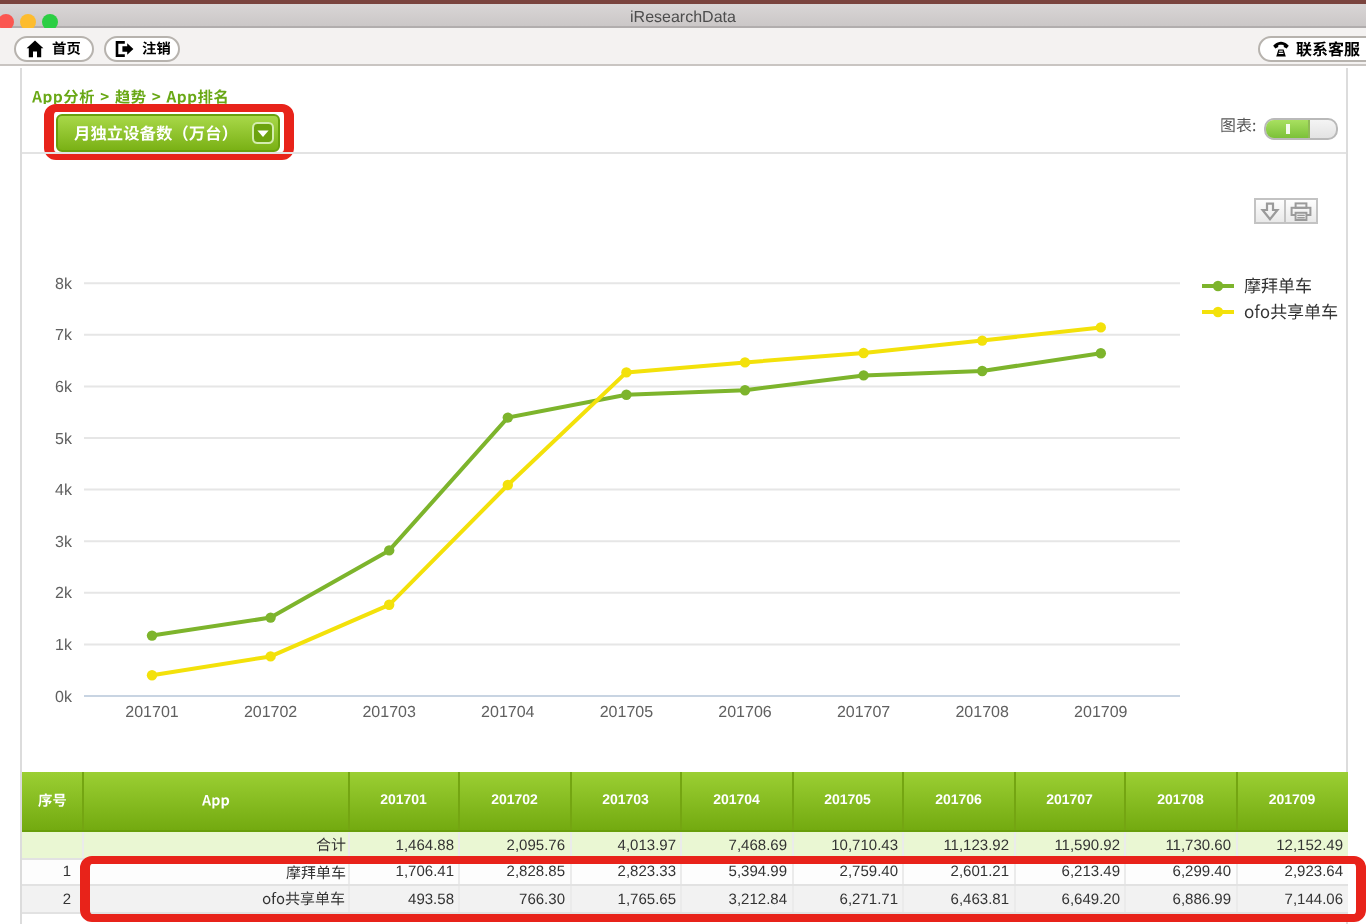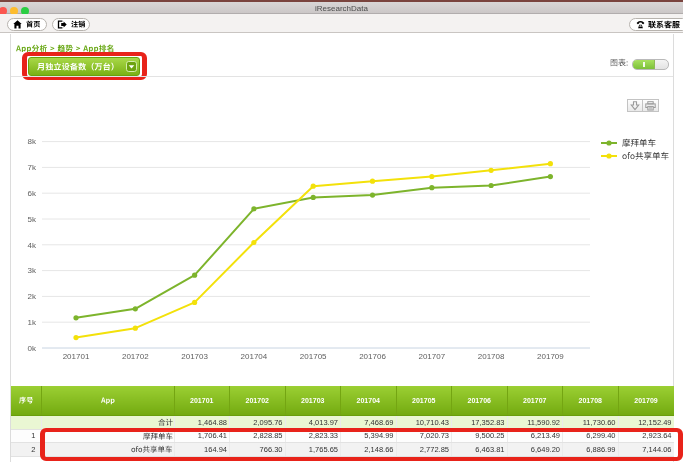--- a/index.html
+++ b/index.html
@@ -246,58 +246,58 @@
                 <svg width="15.0" height="8.7" viewBox="0 0 15.0 8.7" style="display:block">
                   <path transform="translate(0,7.05)" d="M3.9 -6.3C3.1 -5.2 1.7 -4.2 0.3 -3.6C0.5 -3.5 0.6 -3.2 0.7 -3.1C1.1 -3.3 1.5 -3.5 1.9 -3.7V-3.3H5.6V-3.8C6 -3.6 6.4 -3.4 6.9 -3.2C7 -3.3 7.1 -3.5 7.3 -3.7C6.1 -4.2 5 -4.8 4.1 -5.7L4.4 -6.1ZM2.1 -3.8C2.7 -4.3 3.3 -4.8 3.8 -5.3C4.4 -4.7 5 -4.3 5.6 -3.8ZM1.5 -2.4V0.6H2V0.2H5.5V0.6H6.1V-2.4ZM2 -0.4V-1.9H5.5V-0.4Z M8.5 -5.8C8.9 -5.5 9.5 -5 9.7 -4.6L10.1 -5C9.8 -5.4 9.3 -5.8 8.9 -6.2ZM7.8 -3.9V-3.4H9V-0.7C9 -0.4 8.8 -0.1 8.7 -0.1C8.8 0.1 8.9 0.3 9 0.5C9.1 0.3 9.3 0.1 10.7 -0.9C10.7 -1 10.6 -1.2 10.5 -1.4L9.6 -0.7V-3.9ZM12.2 -6.3V-3.8H10.3V-3.2H12.2V0.6H12.8V-3.2H14.7V-3.8H12.8V-6.3Z" fill="#333333"></path>
                 </svg>
               </span>
             </td>
             <td class="num">1,464.88</td>
             <td class="num">2,095.76</td>
             <td class="num">4,013.97</td>
             <td class="num">7,468.69</td>
             <td class="num">10,710.43</td>
-            <td class="num">17,352.83</td>
+            <td class="num">11,123.92</td>
             <td class="num">11,590.92</td>
             <td class="num">11,730.60</td>
             <td class="num">12,152.49</td>
           </tr>
 <tr class="r1">
             <td class="num sn">1</td>
             <td class="app">
               <span class="fr">
                 <svg width="30.0" height="8.7" viewBox="0 0 30.0 8.7" style="display:block">
                   <path transform="translate(0,7.05)" d="M6.1 -2.9C5.2 -2.7 3.4 -2.6 2 -2.6C2 -2.5 2.1 -2.3 2.1 -2.2C2.7 -2.2 3.4 -2.2 4 -2.3V-1.8H1.9V-1.4H4V-0.9H1.5V-0.5H4V0C4 0.1 4 0.2 3.9 0.2C3.8 0.2 3.3 0.2 2.8 0.2C2.9 0.3 2.9 0.5 3 0.6C3.6 0.6 4 0.6 4.3 0.5C4.5 0.5 4.6 0.3 4.6 0V-0.5H7.1V-0.9H4.6V-1.4H6.8V-1.8H4.6V-2.3C5.3 -2.4 5.9 -2.5 6.4 -2.6ZM2.8 -5.1V-4.6H1.7V-4.2H2.6C2.3 -3.9 1.9 -3.5 1.5 -3.3C1.6 -3.2 1.7 -3.1 1.8 -3C2.1 -3.1 2.5 -3.5 2.8 -3.8V-2.9H3.2V-3.8C3.4 -3.6 3.8 -3.4 3.9 -3.3L4.2 -3.6C4 -3.7 3.4 -4.1 3.2 -4.2V-4.2H4.2V-4.6H3.2V-5.1ZM5.5 -5.1V-4.6H4.4V-4.2H5.3C5 -3.9 4.6 -3.5 4.2 -3.3C4.3 -3.2 4.4 -3.1 4.5 -3C4.8 -3.2 5.2 -3.5 5.5 -3.9V-2.9H5.9V-3.9C6.2 -3.5 6.6 -3.2 6.9 -3C7 -3.1 7.1 -3.2 7.2 -3.3C6.8 -3.5 6.4 -3.9 6.1 -4.2H7V-4.6H5.9V-5.1ZM3.6 -6.2C3.7 -6.1 3.7 -5.9 3.8 -5.7H0.8V-3.4C0.8 -2.3 0.8 -0.8 0.2 0.3C0.4 0.3 0.6 0.5 0.7 0.6C1.2 -0.5 1.3 -2.2 1.3 -3.4V-5.2H7.1V-5.7H4.4C4.4 -5.9 4.2 -6.2 4.1 -6.4Z M7.8 -2.2V-1.7H9C8.8 -1 8.5 -0.3 7.8 0.2C8 0.3 8.2 0.5 8.3 0.6C9.1 -0 9.4 -0.9 9.6 -1.7H10.7V-2.2H9.6C9.7 -2.6 9.7 -2.9 9.7 -3.3V-3.6H10.7V-4.1H9.7V-5.4C10.1 -5.5 10.5 -5.6 10.9 -5.8L10.4 -6.2C9.8 -5.9 8.7 -5.7 7.8 -5.6C7.8 -5.5 7.9 -5.2 7.9 -5.1C8.3 -5.2 8.7 -5.2 9.1 -5.3V-4.1H8V-3.6H9.1V-3.3C9.1 -2.9 9.1 -2.6 9.1 -2.2ZM10.8 -1.6V-1H12.5V0.6H13.1V-1H14.7V-1.6H13.1V-2.5H14.5V-3H13.1V-3.9H14.4V-4.5H13.1V-5.3H14.6V-5.9H10.9V-5.3H12.5V-4.5H11.1V-3.9H12.5V-3H11.1V-2.5H12.5V-1.6Z M16.7 -3.3H18.4V-2.5H16.7ZM19 -3.3H20.9V-2.5H19ZM16.7 -4.5H18.4V-3.7H16.7ZM19 -4.5H20.9V-3.7H19ZM20.3 -6.3C20.1 -5.9 19.8 -5.4 19.6 -5H17.7L18.1 -5.2C17.9 -5.5 17.6 -5.9 17.2 -6.3L16.8 -6C17 -5.7 17.3 -5.3 17.5 -5H16.1V-2H18.4V-1.3H15.4V-0.8H18.4V0.6H19V-0.8H22.1V-1.3H19V-2H21.5V-5H20.2C20.4 -5.3 20.7 -5.7 20.9 -6.1Z M23.8 -2.4C23.8 -2.5 24.1 -2.5 24.6 -2.5H26.3V-1.4H23V-0.8H26.3V0.6H26.9V-0.8H29.6V-1.4H26.9V-2.5H28.9V-3.1H26.9V-4.2H26.3V-3.1H24.4C24.7 -3.5 25 -4.1 25.3 -4.7H29.4V-5.2H25.6C25.7 -5.5 25.9 -5.8 26 -6.2L25.4 -6.3C25.2 -6 25.1 -5.6 24.9 -5.2H23.1V-4.7H24.7C24.4 -4.2 24.2 -3.8 24.1 -3.6C23.9 -3.3 23.7 -3 23.6 -3C23.6 -2.8 23.7 -2.5 23.8 -2.4Z" fill="#333333"></path>
                 </svg>
               </span>
             </td>
             <td class="num">1,706.41</td>
             <td class="num">2,828.85</td>
             <td class="num">2,823.33</td>
             <td class="num">5,394.99</td>
-            <td class="num">7,020.73</td>
-            <td class="num">9,500.25</td>
+            <td class="num">2,759.40</td>
+            <td class="num">2,601.21</td>
             <td class="num">6,213.49</td>
             <td class="num">6,299.40</td>
             <td class="num">2,923.64</td>
           </tr>
 <tr class="r2">
             <td class="num sn">2</td>
             <td class="app">
               <span class="fr">
                 <svg width="41.5" height="8.7" viewBox="0 0 41.5 8.7" style="display:block">
                   <path transform="translate(0,7.05)" d="M2.3 0.1C3.3 0.1 4.2 -0.7 4.2 -2C4.2 -3.4 3.3 -4.2 2.3 -4.2C1.3 -4.2 0.4 -3.4 0.4 -2C0.4 -0.7 1.3 0.1 2.3 0.1ZM2.3 -0.5C1.6 -0.5 1.1 -1.1 1.1 -2C1.1 -3 1.6 -3.6 2.3 -3.6C3 -3.6 3.5 -3 3.5 -2C3.5 -1.1 3 -0.5 2.3 -0.5Z M4.8 -3.5H5.3V0H6V-3.5H6.9V-4.1H6V-4.7C6 -5.2 6.2 -5.5 6.6 -5.5C6.8 -5.5 6.9 -5.5 7.1 -5.4L7.2 -5.9C7 -6 6.8 -6.1 6.5 -6.1C5.7 -6.1 5.3 -5.5 5.3 -4.7V-4.1L4.8 -4Z M9.3 0.1C10.3 0.1 11.1 -0.7 11.1 -2C11.1 -3.4 10.3 -4.2 9.3 -4.2C8.3 -4.2 7.4 -3.4 7.4 -2C7.4 -0.7 8.3 0.1 9.3 0.1ZM9.3 -0.5C8.6 -0.5 8.1 -1.1 8.1 -2C8.1 -3 8.6 -3.6 9.3 -3.6C10 -3.6 10.4 -3 10.4 -2C10.4 -1.1 10 -0.5 9.3 -0.5Z M15.9 -1.1C16.6 -0.6 17.6 0.1 18 0.6L18.5 0.3C18.1 -0.2 17.1 -0.9 16.4 -1.4ZM14 -1.4C13.6 -0.8 12.7 -0.2 12 0.2C12.1 0.3 12.3 0.5 12.4 0.6C13.2 0.2 14 -0.5 14.6 -1.2ZM12.2 -4.7V-4.2H13.6V-2.4H11.9V-1.8H18.7V-2.4H16.9V-4.2H18.4V-4.7H16.9V-6.2H16.4V-4.7H14.2V-6.2H13.6V-4.7ZM14.2 -2.4V-4.2H16.4V-2.4Z M21 -4.3H24.6V-3.6H21ZM20.5 -4.7V-3.2H25.1V-4.7ZM24.9 -2.7 24.8 -2.7H20.1V-2.2H24C23.5 -2.1 23 -1.9 22.5 -1.8L22.5 -1.3H19.4V-0.8H22.5V0C22.5 0.1 22.4 0.1 22.3 0.1C22.2 0.2 21.7 0.2 21.1 0.1C21.2 0.3 21.3 0.5 21.3 0.6C22 0.6 22.4 0.6 22.7 0.5C23 0.5 23.1 0.3 23.1 0V-0.8H26.1V-1.3H23.1V-1.5C23.9 -1.7 24.8 -2 25.4 -2.4L25 -2.7ZM22.3 -6.2C22.4 -6.1 22.5 -5.8 22.5 -5.6H19.5V-5.2H26V-5.6H23.2C23.1 -5.9 23 -6.1 22.8 -6.4Z M28.2 -3.3H30V-2.5H28.2ZM30.5 -3.3H32.4V-2.5H30.5ZM28.2 -4.5H30V-3.7H28.2ZM30.5 -4.5H32.4V-3.7H30.5ZM31.8 -6.3C31.7 -5.9 31.4 -5.4 31.1 -5H29.3L29.6 -5.2C29.4 -5.5 29.1 -5.9 28.8 -6.3L28.3 -6C28.6 -5.7 28.9 -5.3 29 -5H27.6V-2H30V-1.3H26.9V-0.8H30V0.6H30.5V-0.8H33.6V-1.3H30.5V-2H33V-5H31.7C32 -5.3 32.2 -5.7 32.5 -6.1Z M35.3 -2.4C35.4 -2.5 35.6 -2.5 36.1 -2.5H37.8V-1.4H34.5V-0.8H37.8V0.6H38.4V-0.8H41.1V-1.4H38.4V-2.5H40.5V-3.1H38.4V-4.2H37.8V-3.1H35.9C36.2 -3.5 36.5 -4.1 36.8 -4.7H41V-5.2H37.1C37.3 -5.5 37.4 -5.8 37.5 -6.2L36.9 -6.3C36.8 -6 36.6 -5.6 36.5 -5.2H34.6V-4.7H36.2C35.9 -4.2 35.7 -3.8 35.6 -3.6C35.4 -3.3 35.2 -3 35.1 -3C35.2 -2.8 35.3 -2.5 35.3 -2.4Z" fill="#333333"></path>
                 </svg>
               </span>
             </td>
-            <td class="num">164.94</td>
+            <td class="num">493.58</td>
             <td class="num">766.30</td>
             <td class="num">1,765.65</td>
-            <td class="num">2,148.66</td>
-            <td class="num">2,772.85</td>
+            <td class="num">3,212.84</td>
+            <td class="num">6,271.71</td>
             <td class="num">6,463.81</td>
             <td class="num">6,649.20</td>
             <td class="num">6,886.99</td>
             <td class="num">7,144.06</td>
           </tr>
 </tbody>
       </table>
     </div>
   <div class="abs redrect" style="left:40px;top:428px;width:642.5px;height:33.3px"></div>
 </div>

